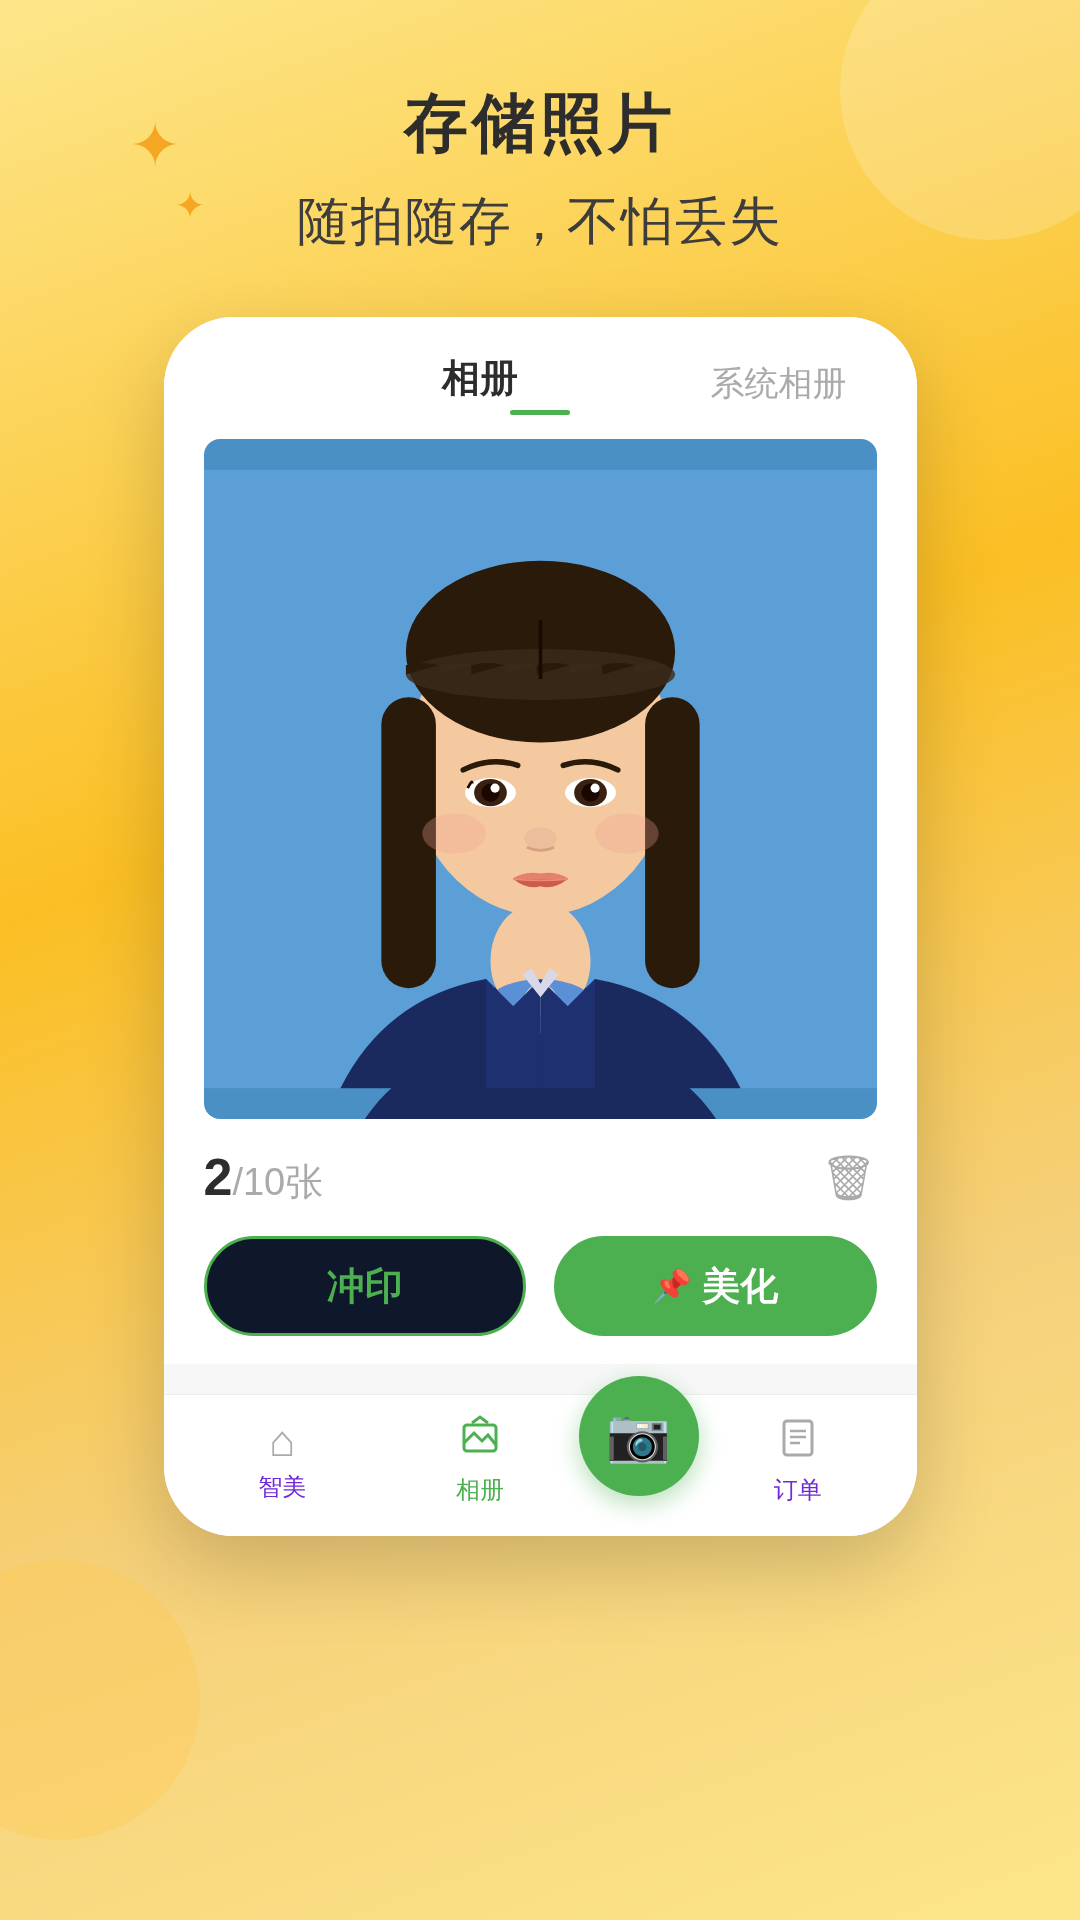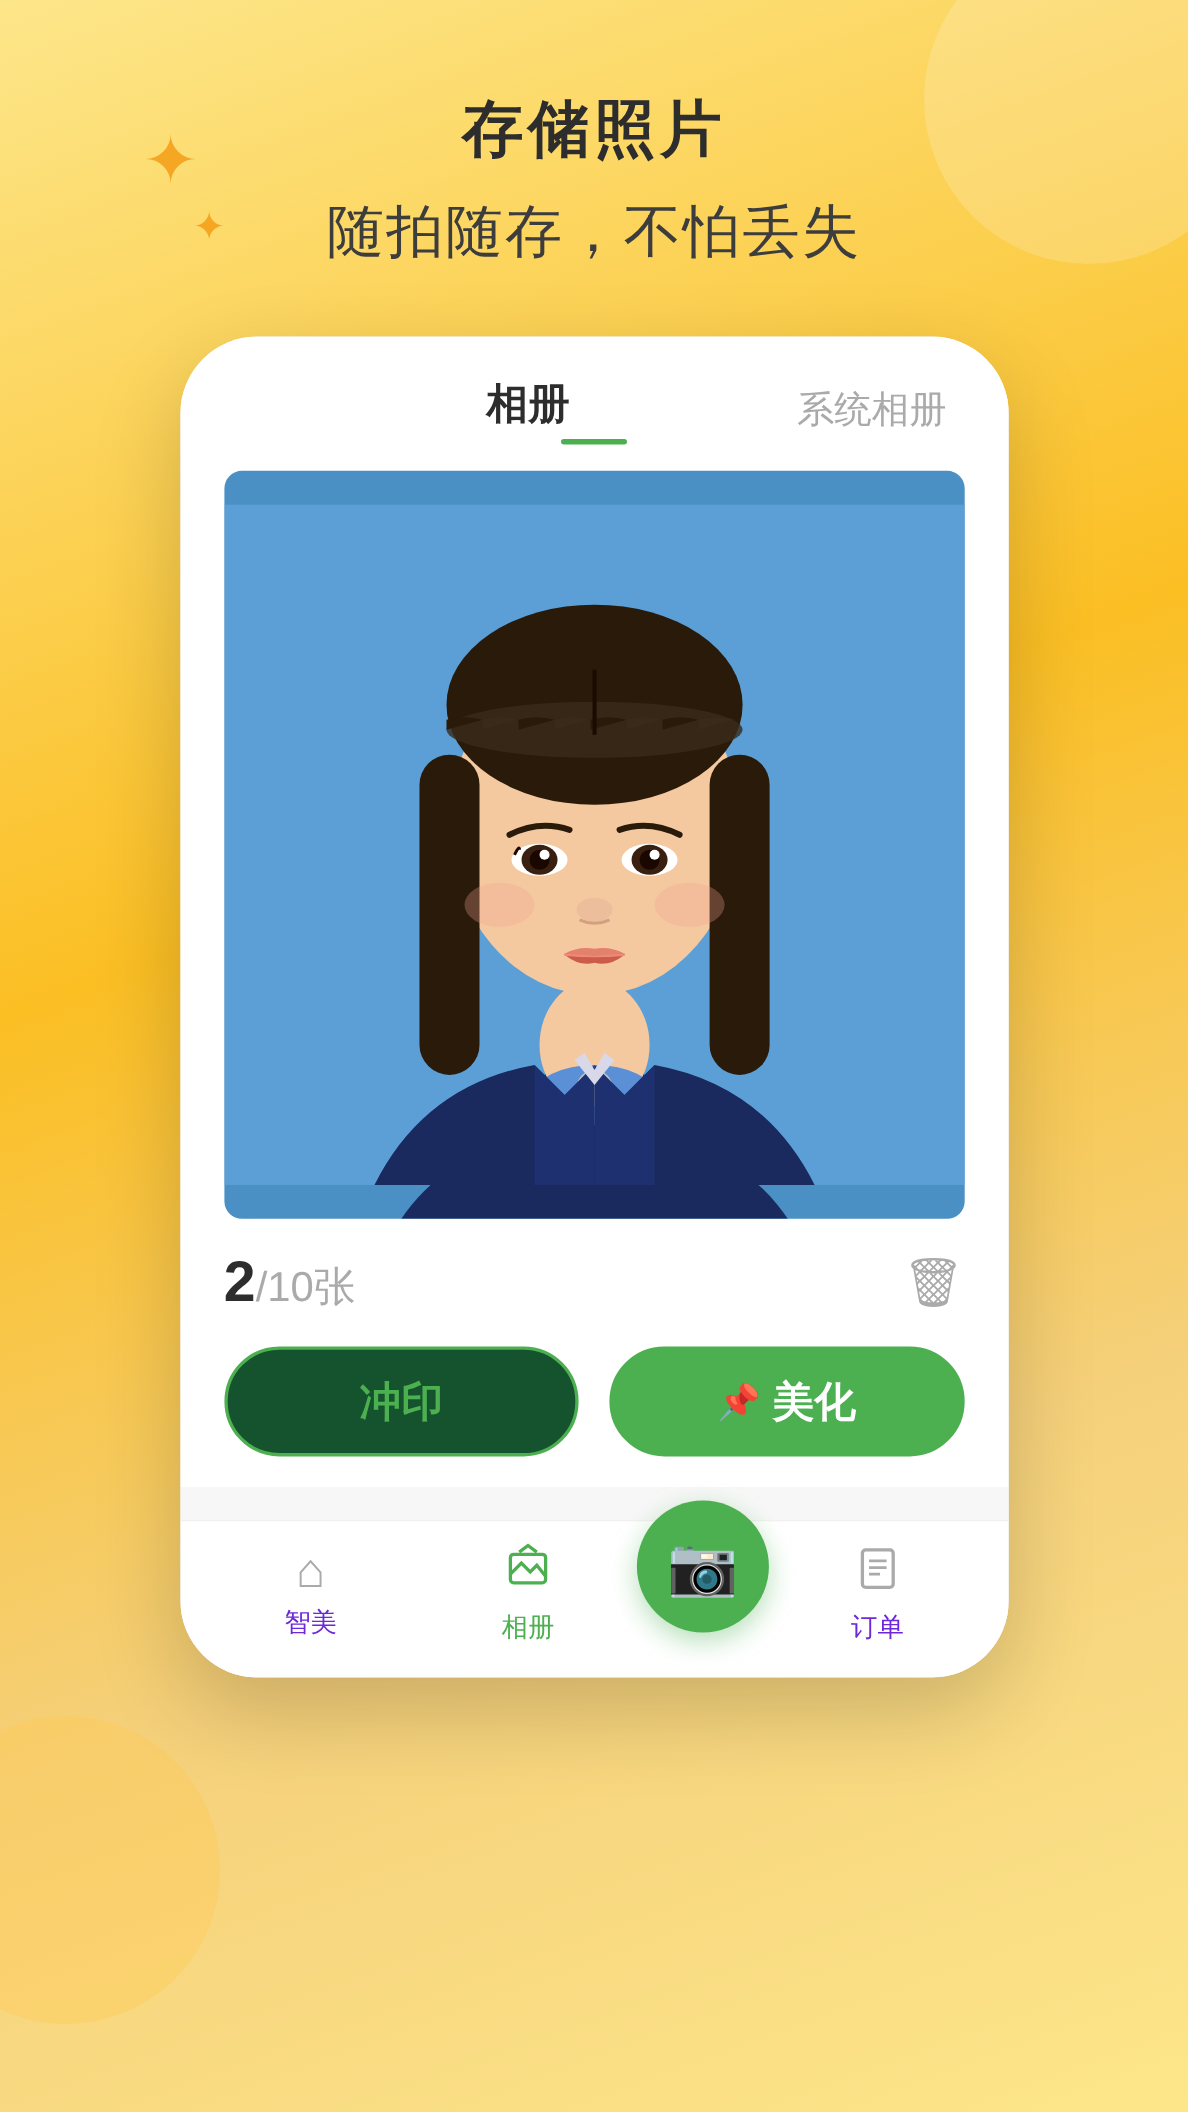--- a/index.html
+++ b/index.html
@@ -52,21 +52,21 @@
 
     .star-small {
       position: absolute;
       top: 185px;
       left: 175px;
       color: #f5a623;
       font-size: 36px;
     }
 
     .main-title {
-      font-size: 56px;
+      font-size: 64px;
       font-weight: 900;
       color: #2d2d2d;
       letter-spacing: 4px;
       text-align: center;
       margin-bottom: 20px;
     }
 
     .sub-title {
       font-size: 52px;
       font-weight: 400;
@@ -115,21 +115,21 @@
       background: #4caf50;
       border-radius: 3px;
       margin: 6px auto 0;
     }
 
     .tab-system {
       font-size: 34px;
       font-weight: 400;
       color: #aaa;
       position: absolute;
-      right: 56px;
+      right: 70px;
     }
 
     
     .photo-container {
       width: 100%;
       background: #fff;
       padding: 0 40px 0;
     }
 
     .photo-frame {
@@ -200,21 +200,21 @@
       font-size: 38px;
       font-weight: 600;
       display: flex;
       align-items: center;
       justify-content: center;
       cursor: pointer;
       border: 3px solid #4caf50;
     }
 
     .btn-outline {
-      background: #14532d;
+      background: #0f172a;
       color: #4caf50;
     }
 
     .btn-filled {
       background: #4caf50;
       color: #fff;
       border-color: #4caf50;
     }
 
     .btn-icon {

